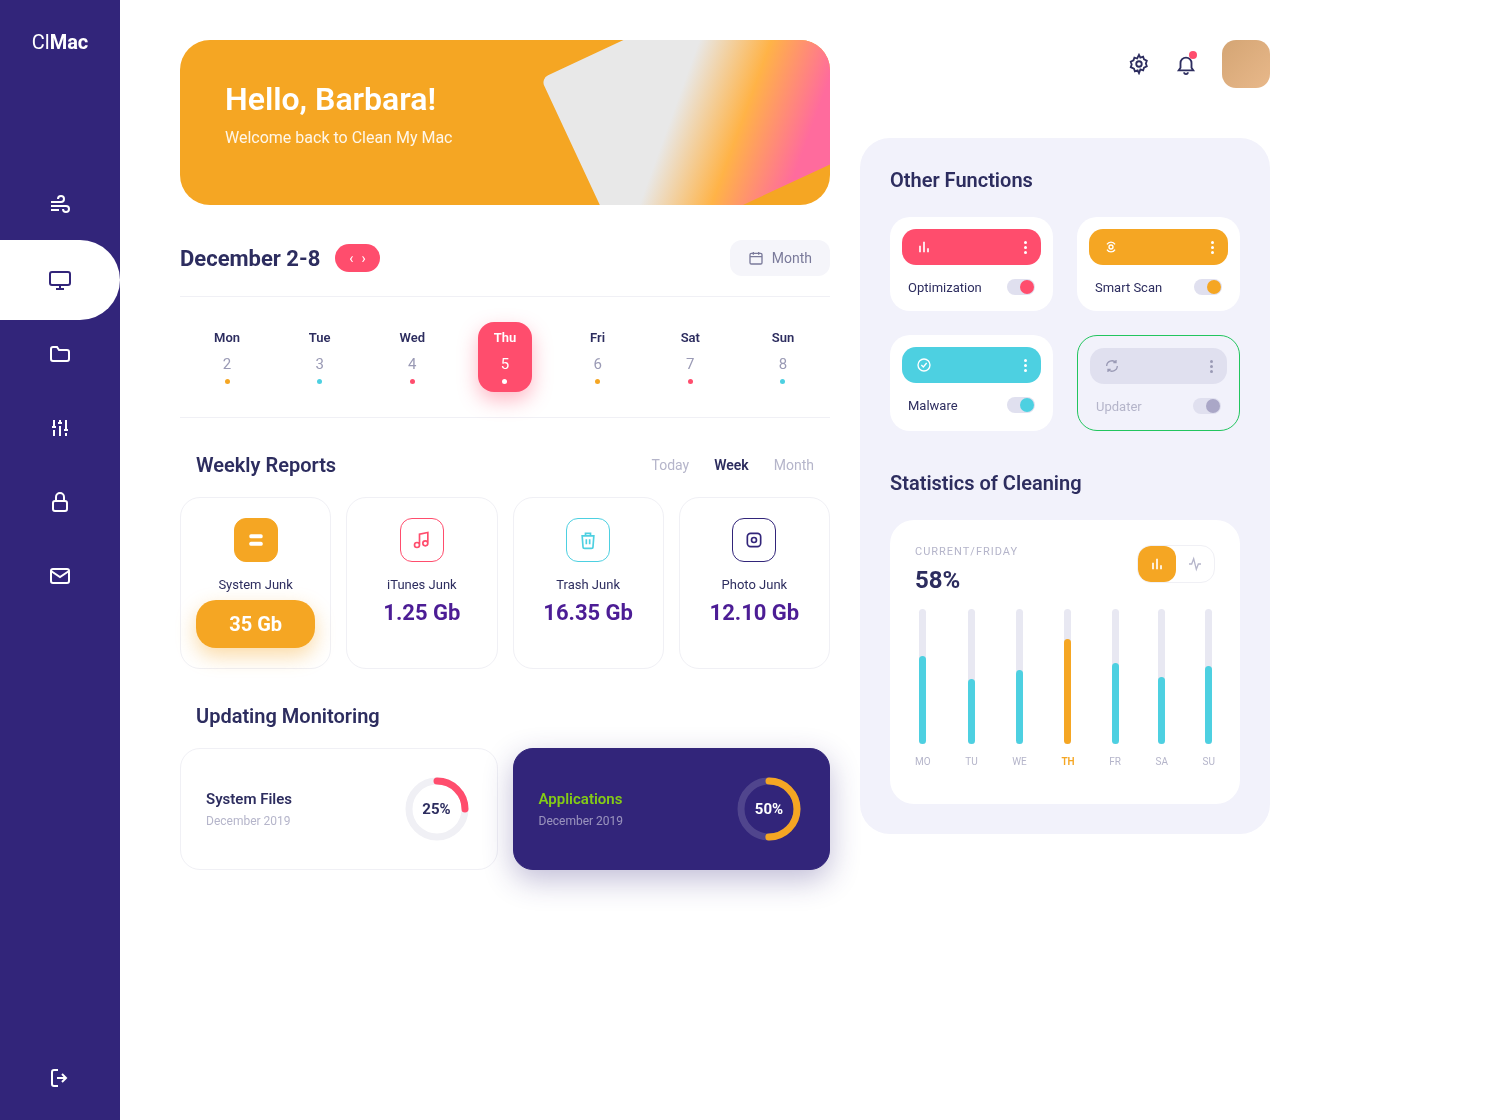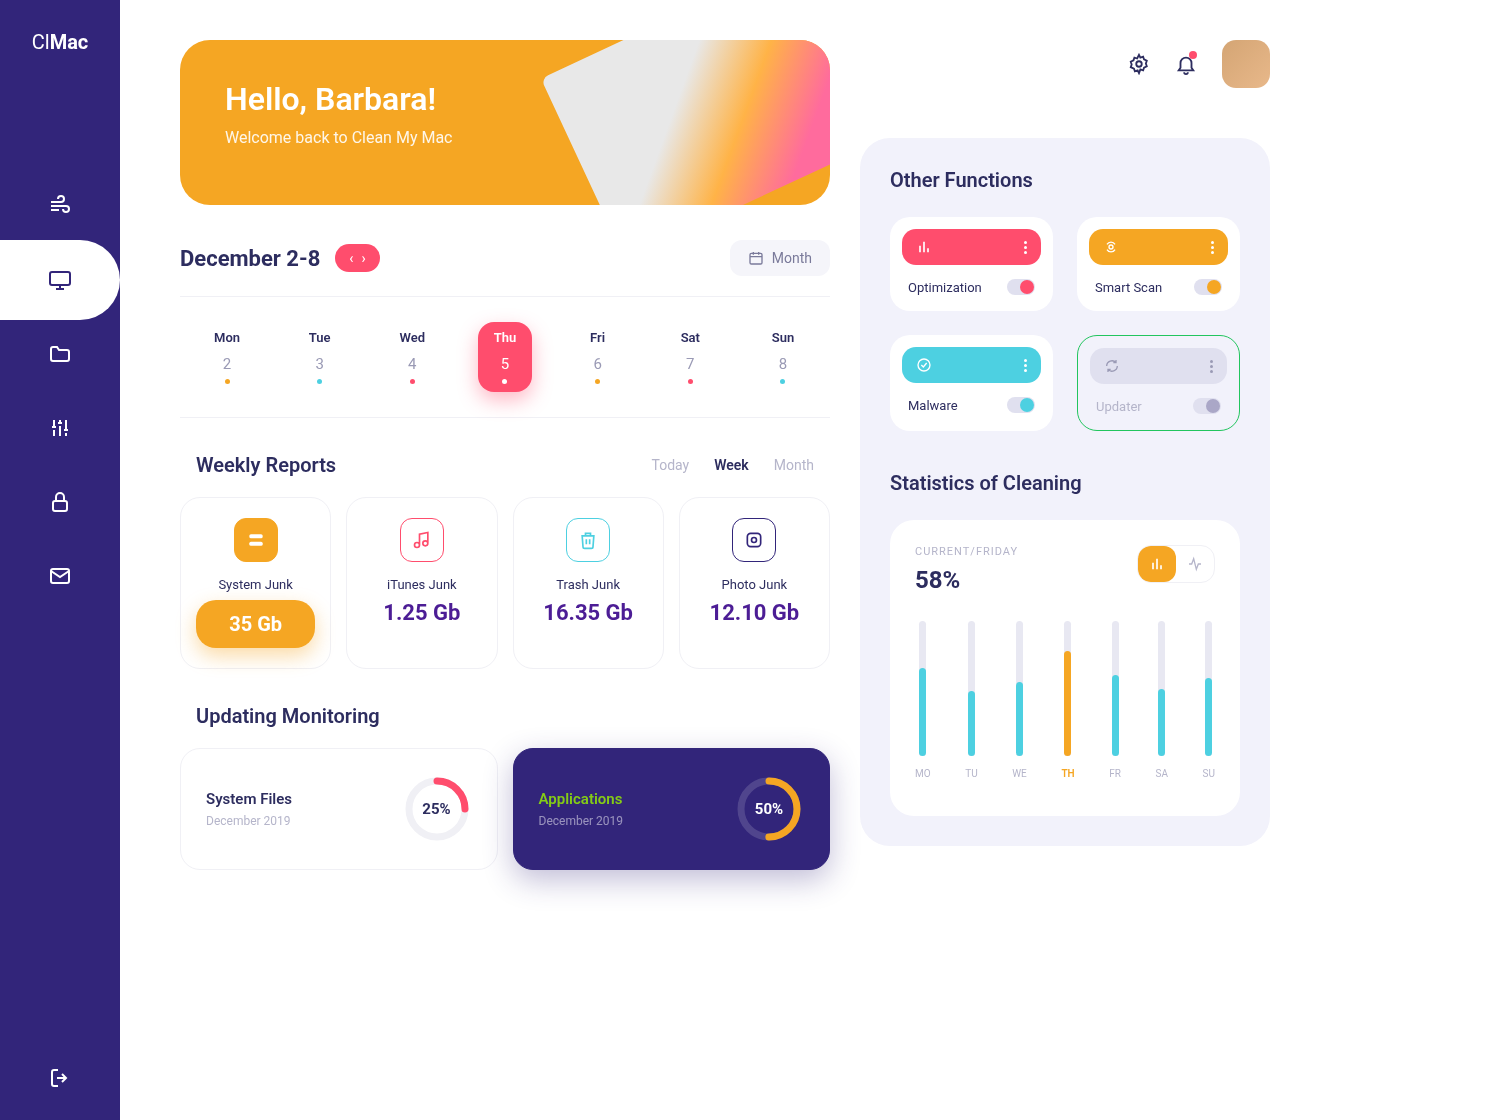--- a/index.html
+++ b/index.html
@@ -325,21 +325,21 @@
 
 .stats-card {
   background: #fff;
   border-radius: 24px;
   padding: 25px;
 }
 .stats-head {
   display: flex;
   justify-content: space-between;
   align-items: flex-start;
-  margin-bottom: 35px;
+  margin-bottom: 23px;
 }
 .stats-sub { font-size: 11px; color: #b5b5ca; letter-spacing: 1px; margin-bottom: 8px; }
 .stats-val { font-size: 24px; font-weight: 700; color: #2d2d5f; }
 .stats-toggle {
   display: flex;
   border: 1px solid #f0f0f5;
   border-radius: 14px;
   overflow: hidden;
 }
 .stats-toggle-btn {

